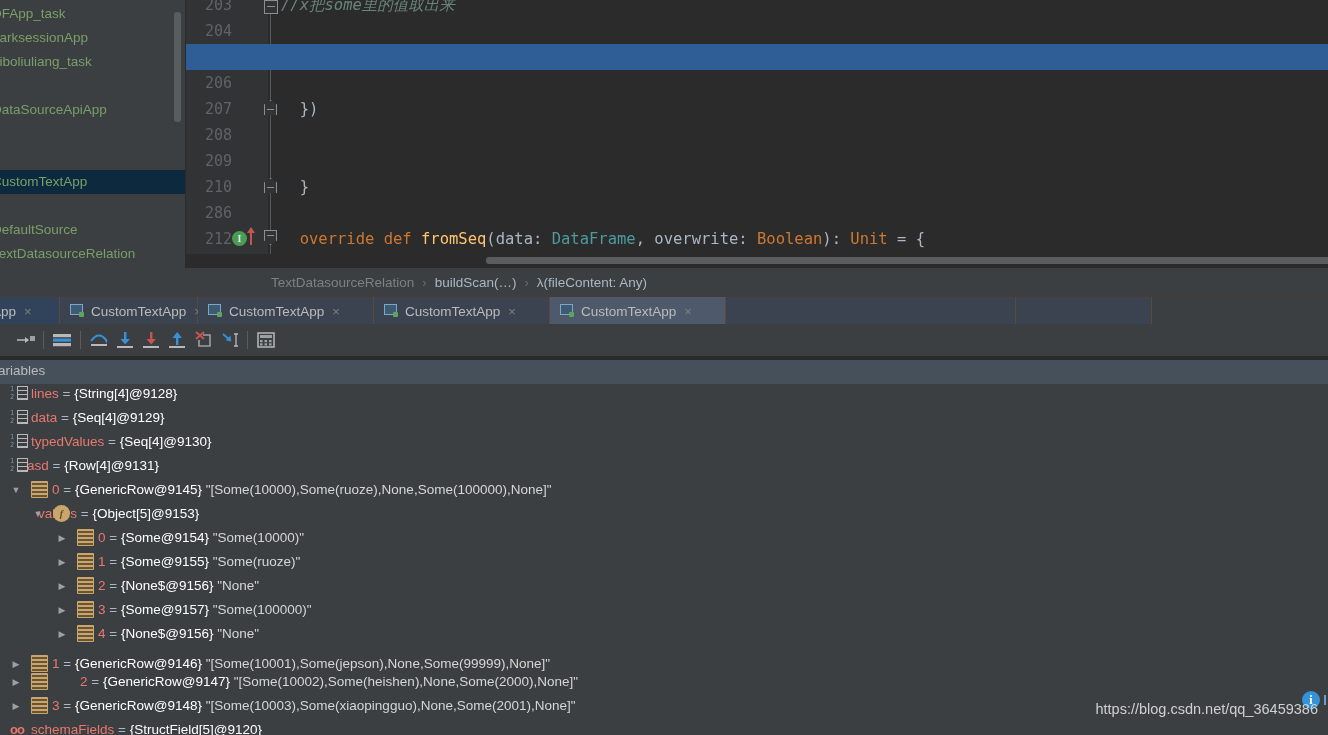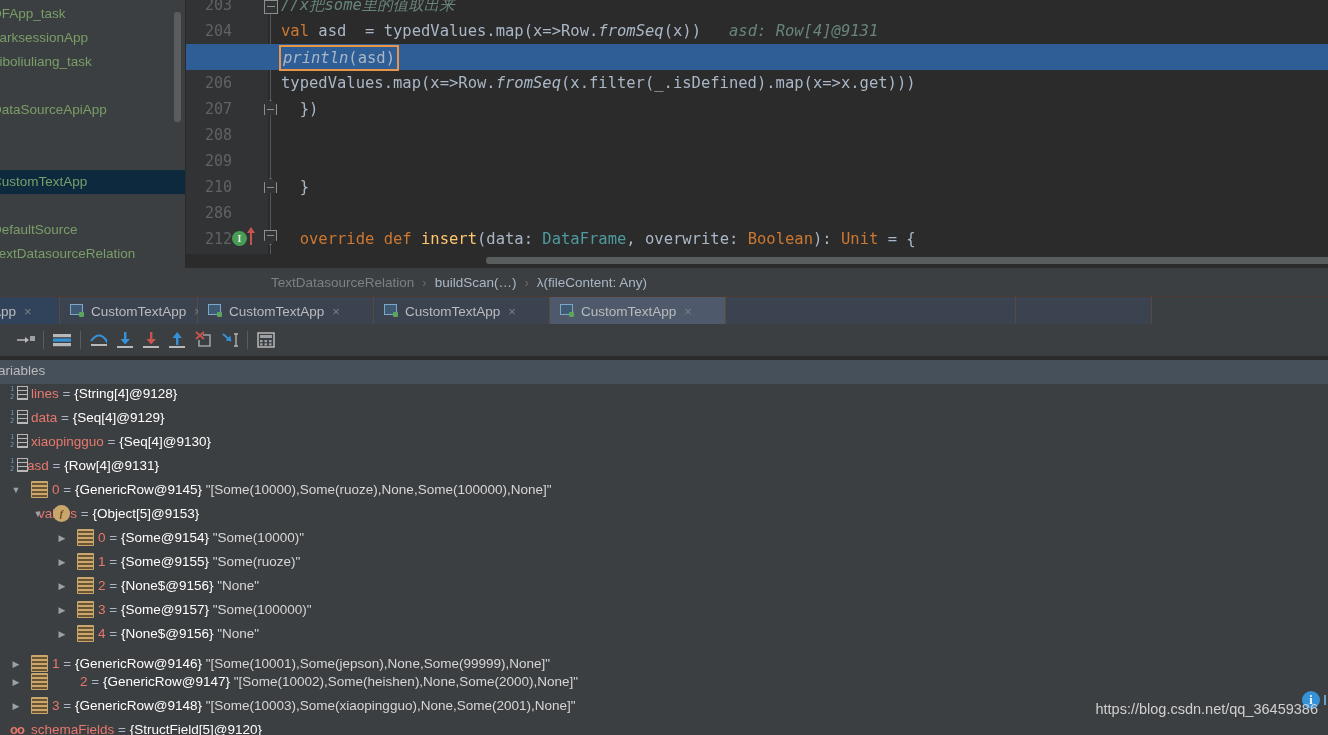--- a/index.html
+++ b/index.html
@@ -198,30 +198,27 @@
       <div class="foldmark fold-up" style="top:178px"></div>
       <div class="foldmark fold-dn" style="top:230px"></div>
 
       <div class="codelines">
 
         <div class="hl-row" style="top:44px"></div>
         <div class="hl-strip" style="left:-95px;width:95px;top:44px"></div>
 
         <div class="cline" style="top:-8px"><span class="hint">//x把some里的值取出来</span></div>
 
-        <div class="cline" style="top:18px"><span class="kw">val</span> <span class="white">asd  = typedValues.map(x=&gt;Row.</span><span class="fn-it">fromSeq</span><span class="white">(x))</span>   <span class="hint">asd: Row[4]@9131</span></div>
-
-        <div class="cline" style="top:44px"><span class="boxsel"><span class="fn-it">println</span><span class="white">(asd)</span></span></div>
-
-        <div class="cline" style="top:70px"><span class="white">typedValues.map(x=&gt;Row.</span><span class="fn-it">fromSeq</span><span class="white">(x.filter(_.isDefined).map(x=&gt;x.get)))</span></div>
+
+
 
         <div class="cline" style="top:96px"><span class="white">  })</span></div>
         <div class="cline" style="top:174px"><span class="white">  }</span></div>
 
-        <div class="cline" style="top:226px"><span class="white">  </span><span class="kw">override def </span><span style="color:#ffc66d">insert</span><span class="white">(data: </span><span class="type">DataFrame</span><span class="white">, overwrite: </span><span class="kw">Boolean</span><span class="white">): </span><span class="kw">Unit</span><span class="white"> = {</span></div>
+        <div class="cline" style="top:226px"><span class="white">  </span><span class="kw">override def </span><span style="color:#ffc66d">fromSeq</span><span class="white">(data: </span><span class="type">DataFrame</span><span class="white">, overwrite: </span><span class="kw">Boolean</span><span class="white">): </span><span class="kw">Unit</span><span class="white"> = {</span></div>
 
         <div class="cline" style="top:252px"><span class="white">    data.write.</span></div>
       </div>
 
       <div class="code-bottom-fade"></div>
       <div class="hscroll"></div>
     </div>
   </div>
 
   <div class="bc-left"></div>
@@ -378,21 +375,21 @@
         </span>
       <span style="margin-left:31px"><span class="vname">data</span> <span class="veq">=</span> <span class="vtype">{Seq[4]@9129}</span></span>
     </div>
 
     <div class="vrow" style="top:46px">
       <span class="ic ic-arr" style="left:10px">
           <span class="num">1</span>
           <span class="num2">2</span>
           <span class="grid"></span>
         </span>
-      <span style="margin-left:31px"><span class="vname">xiaopingguo</span> <span class="veq">=</span> <span class="vtype">{Seq[4]@9130}</span></span>
+      <span style="margin-left:31px"><span class="vname">typedValues</span> <span class="veq">=</span> <span class="vtype">{Seq[4]@9130}</span></span>
     </div>
 
     <div class="vrow" style="top:70px">
       <span class="ic ic-arr" style="left:10px">
           <span class="num">1</span>
           <span class="num2">2</span>
           <span class="grid"></span>
         </span>
       <span style="margin-left:27px"><span class="vname">asd</span> <span class="veq">=</span> <span class="vtype">{Row[4]@9131}</span></span>
     </div>

